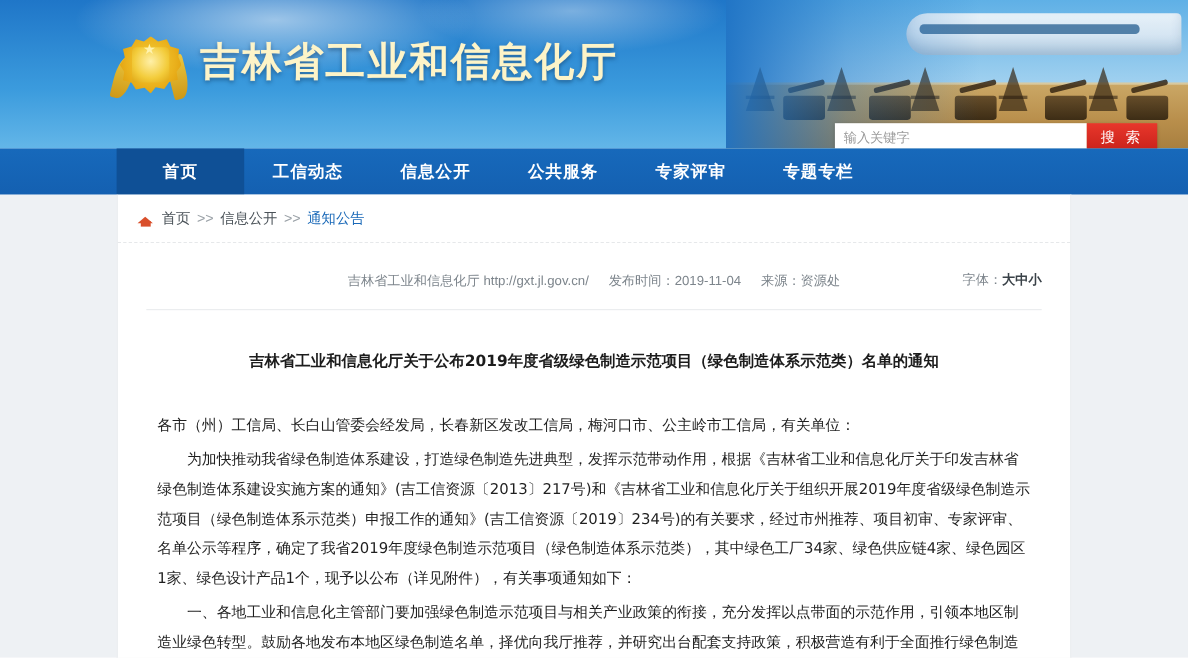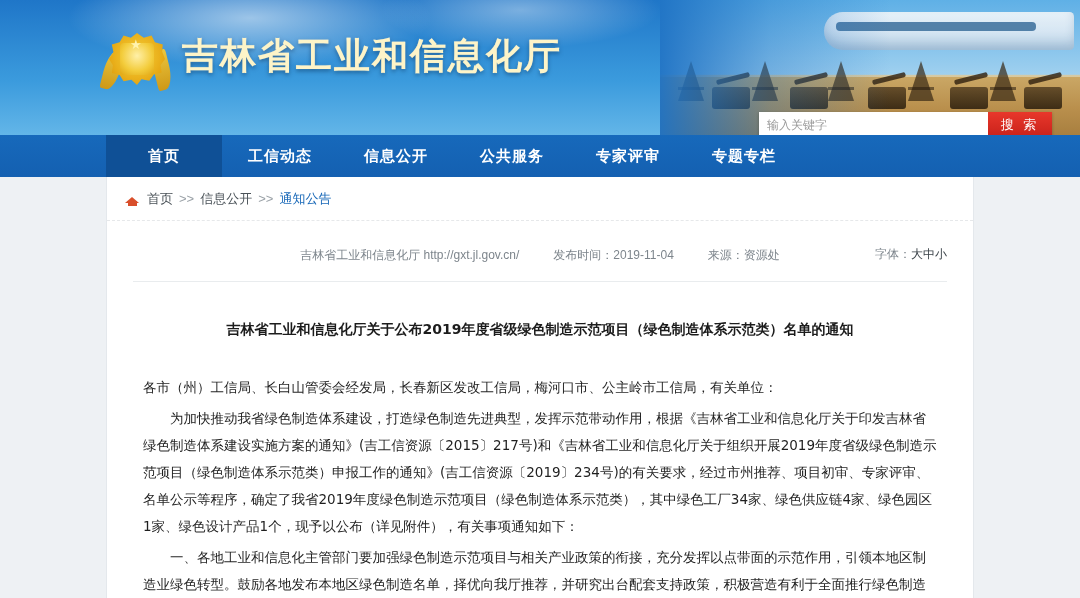--- a/index.html
+++ b/index.html
@@ -264,35 +264,35 @@
     background: #d94f2b;
   }
   .crumb-link { color: #4a5258; cursor: pointer; }
   .crumb-sep { color: #9aa1a7; }
   .crumb-current { color: #1a69b8; cursor: pointer; }
 
   .meta-row {
     display: flex;
     align-items: center;
     justify-content: center;
-    gap: 34px;
+    gap: 18px;
     height: 40px;
     font-size: 12px;
     color: #7d858c;
     position: relative;
     margin-top: 14px;
   }
   .meta-row .fontsize {
     position: absolute;
     right: 26px;
     top: 11px;
     font-size: 12px;
     color: #7d858c;
   }
-  .meta-row .fontsize b { color: #3a4248; font-weight: normal; }
+  .meta-row .fontsize b { color: #3a4248; font-weight: bold; }
 
   .divider {
     margin: 6px 26px 0 26px;
     border-top: 1px solid #e9ecee;
   }
 
   .article-title {
     margin: 30px auto 0 auto;
     width: 700px;
     text-align: center;
@@ -381,19 +381,19 @@
         <span>字体：</span><b>大中小</b>
       </span>
     </div>
 
     <div class="divider"></div>
 
     <div class="article-title">吉林省工业和信息化厅关于公布2019年度省级绿色制造示范项目（绿色制造体系示范类）名单的通知</div>
 
     <div class="article-body">
       <p>各市（州）工信局、长白山管委会经发局，长春新区发改工信局，梅河口市、公主岭市工信局，有关单位：</p>
-      <p class="indent">为加快推动我省绿色制造体系建设，打造绿色制造先进典型，发挥示范带动作用，根据《吉林省工业和信息化厅关于印发吉林省绿色制造体系建设实施方案的通知》(吉工信资源〔2015〕217号)和《吉林省工业和信息化厅关于组织开展2019年度省级绿色制造示范项目（绿色制造体系示范类）申报工作的通知》(吉工信资源〔2019〕234号)的有关要求，经过市州推荐、项目初审、专家评审、名单公示等程序，确定了我省2019年度绿色制造示范项目（绿色制造体系示范类），其中绿色工厂34家、绿色供应链4家、绿色园区1家、绿色设计产品1个，现予以公布（详见附件），有关事项通知如下：</p>
+      <p class="indent">为加快推动我省绿色制造体系建设，打造绿色制造先进典型，发挥示范带动作用，根据《吉林省工业和信息化厅关于印发吉林省绿色制造体系建设实施方案的通知》(吉工信资源〔2013〕217号)和《吉林省工业和信息化厅关于组织开展2019年度省级绿色制造示范项目（绿色制造体系示范类）申报工作的通知》(吉工信资源〔2019〕234号)的有关要求，经过市州推荐、项目初审、专家评审、名单公示等程序，确定了我省2019年度绿色制造示范项目（绿色制造体系示范类），其中绿色工厂34家、绿色供应链4家、绿色园区1家、绿色设计产品1个，现予以公布（详见附件），有关事项通知如下：</p>
       <p class="indent">一、各地工业和信息化主管部门要加强绿色制造示范项目与相关产业政策的衔接，充分发挥以点带面的示范作用，引领本地区制造业绿色转型。鼓励各地发布本地区绿色制造名单，择优向我厅推荐，并研究出台配套支持政策，积极营造有利于全面推行绿色制造的政策环境。</p>
 
     </div>
 
   </div>
 </div>
 
 </body></html>

